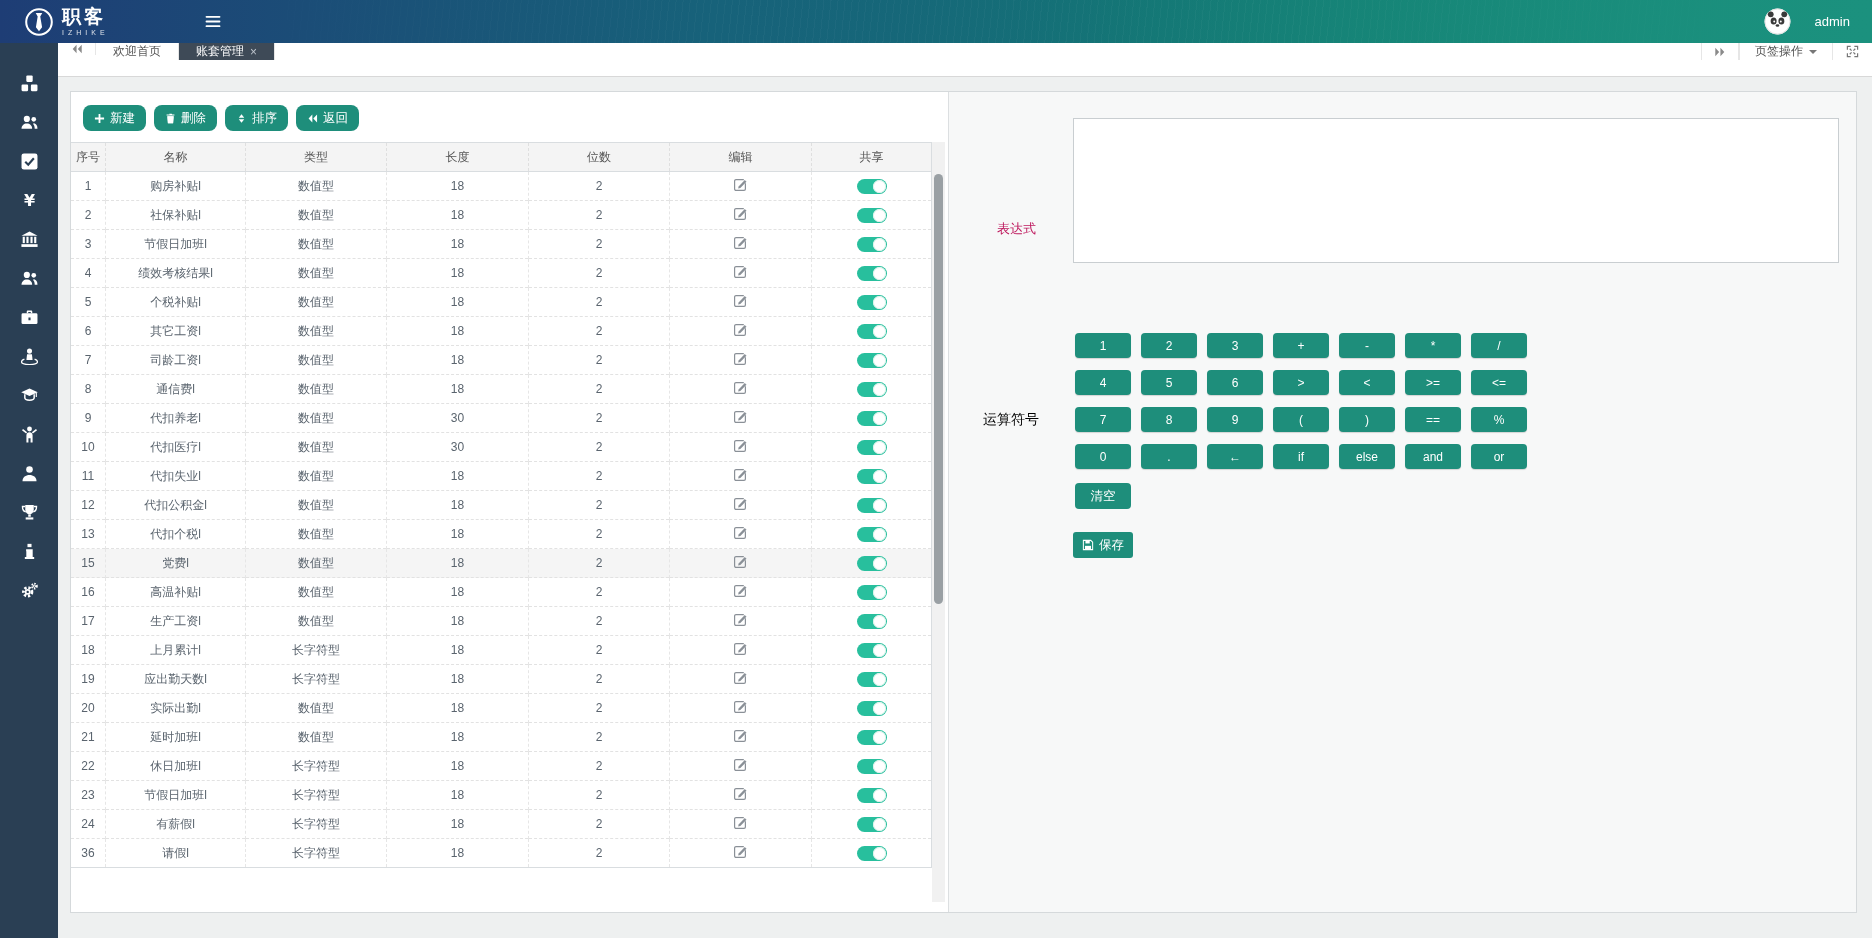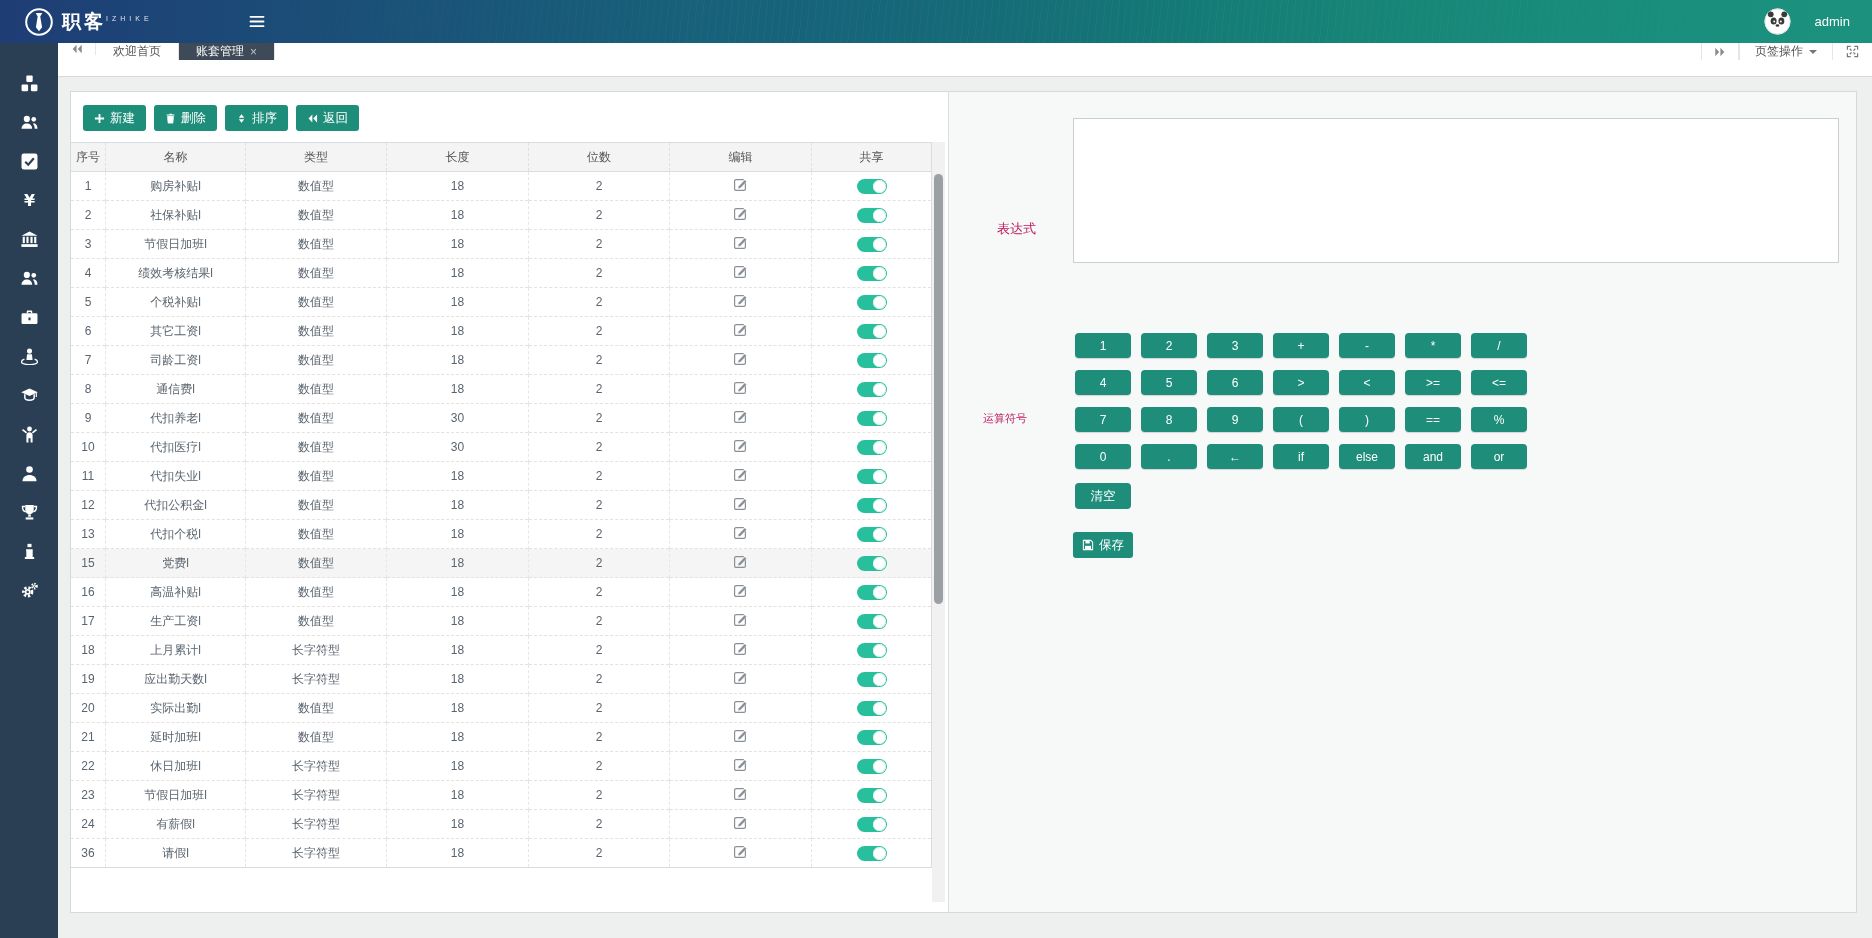--- a/index.html
+++ b/index.html
@@ -19,21 +19,21 @@
   .navbar{position:absolute;top:0;left:0;width:1872px;height:43px;z-index:6;
     background:linear-gradient(90deg,var(--nav-l) 0%,#17627a 38%,#14807557 60%,var(--nav-r) 100%),
                linear-gradient(90deg,#1e3d75 0%,#156179 45%,#148074 75%,#1b917e 100%);
     display:flex;align-items:center}
   .nav-waves{position:absolute;inset:0;pointer-events:none;opacity:.55;
     background:repeating-linear-gradient(96deg,rgba(255,255,255,.055) 0 1px,transparent 1px 7px);
     -webkit-mask-image:linear-gradient(90deg,transparent 10%,#000 40%,#000 70%,transparent 95%);
     mask-image:linear-gradient(90deg,transparent 10%,#000 40%,#000 70%,transparent 95%)}
   .logo{display:flex;align-items:center;gap:8px;margin-left:24px;cursor:pointer}
   .logo-mark svg{width:30px;height:30px}
-  .logo-texts{display:flex;flex-direction:row;line-height:1}
+  .logo-texts{display:flex;flex-direction:column;line-height:1}
   .logo-zh{font-size:19px;font-weight:bold;color:#fff;letter-spacing:3px}
   .logo-sub{font-size:7px;color:rgba(255,255,255,.85);letter-spacing:4px;margin-top:3px}
   .hamburger{margin-left:92px;cursor:pointer;padding:4px}
   .hamburger svg{width:16px;height:13px}
   .nav-user{margin-left:auto;margin-right:22px;display:flex;align-items:center;gap:24px;
     color:#fff;font-size:13px;cursor:pointer}
   .avatar svg{width:27px;height:27px}
 
   
   .sidebar{position:absolute;top:43px;left:0;bottom:0;width:58px;background:var(--sidebar);
@@ -59,21 +59,21 @@
   .expand-btn{width:40px;display:flex;align-items:center;justify-content:center;cursor:pointer}
   .expand-btn svg{width:13px;height:13px}
 
   
   .main{position:absolute;top:77px;left:58px;right:0;bottom:0;background:#eef0f0}
   .card{position:absolute;left:12px;top:14px;width:1787px;height:822px;background:#fff;
     border:1px solid #d5d9db;overflow:hidden}
 
   .toolbar{position:absolute;left:12px;top:13px;display:flex;gap:8px}
   .tbtn{display:inline-flex;align-items:center;gap:5px;height:26px;padding:8px 11px;
-    background:var(--accent);border:none;border-radius:3px;color:#fff;font-size:12.5px;
+    background:var(--accent);border:none;border-radius:8px;color:#fff;font-size:12.5px;
     cursor:pointer;font-family:inherit}
   .tb-ic svg{width:11px;height:11px;fill:#fff}
 
   
   .table-zone{position:absolute;left:0;top:50px;width:874px}
   table{border-collapse:collapse;table-layout:fixed;width:861px;font-size:12px;color:#5a646e;
     border:1px solid #d9dde0;margin-left:-1px}
   th{height:29px;background:#f4f4f4;font-weight:normal;color:#555;
     border-right:1px dashed #dfdfdf;border-bottom:1px solid #d9dde0;padding:0}
   td{height:29px;text-align:center;border-right:1px dashed #e6e6e6;border-top:1px dashed #e2e2e2;padding:0}
@@ -89,21 +89,21 @@
     background:#fff;box-shadow:inset 0 0 0 1px #d9f2ea}
   .scroll-track{position:absolute;left:861px;top:0;width:13px;height:760px;background:#f1f1f1}
   .scroll-thumb{position:absolute;left:2px;top:32px;width:9px;height:430px;background:#9aa0a4;border-radius:5px;cursor:grab}
 
   
   .right-panel{position:absolute;left:877px;top:0;right:0;bottom:0;background:#f7f8f8;
     border-left:1px solid #dcdfe1}
   .expr-label{position:absolute;left:48px;top:128px;font-size:13px;color:#be185d}
   .expr-area{position:absolute;left:124px;top:26px;width:766px;height:145px;border:1px solid #c9ced1;
     background:#fff;resize:none;font:inherit;outline:none;padding:6px}
-  .ops-label{position:absolute;left:34px;top:319px;font-size:11px;color:#be185d}
+  .ops-label{position:absolute;left:34px;top:319px;font-size:14px;color:#000000}
   .op-grid{position:absolute;left:126px;top:241px;display:grid;grid-template-columns:repeat(7,56px);
     gap:12px 10px}
   .op-btn{height:25px;background:var(--accent);border:none;border-radius:4px;color:#fff;
     font-size:12px;cursor:pointer;font-family:inherit;box-shadow:0 1px 1px rgba(0,0,0,.15)}
   .clear-btn{position:absolute;left:126px;top:391px;width:56px;height:26px;background:var(--accent);
     border:none;border-radius:4px;color:#fff;font-size:12.5px;cursor:pointer;font-family:inherit}
   .save-btn{position:absolute;left:124px;top:440px;height:26px;padding:0 9px;background:var(--accent);
     border:none;border-radius:3px;color:#fff;font-size:12.5px;cursor:pointer;font-family:inherit;
     display:inline-flex;align-items:center;gap:5px}
   .save-btn .tb-ic svg{width:12px;height:12px}

